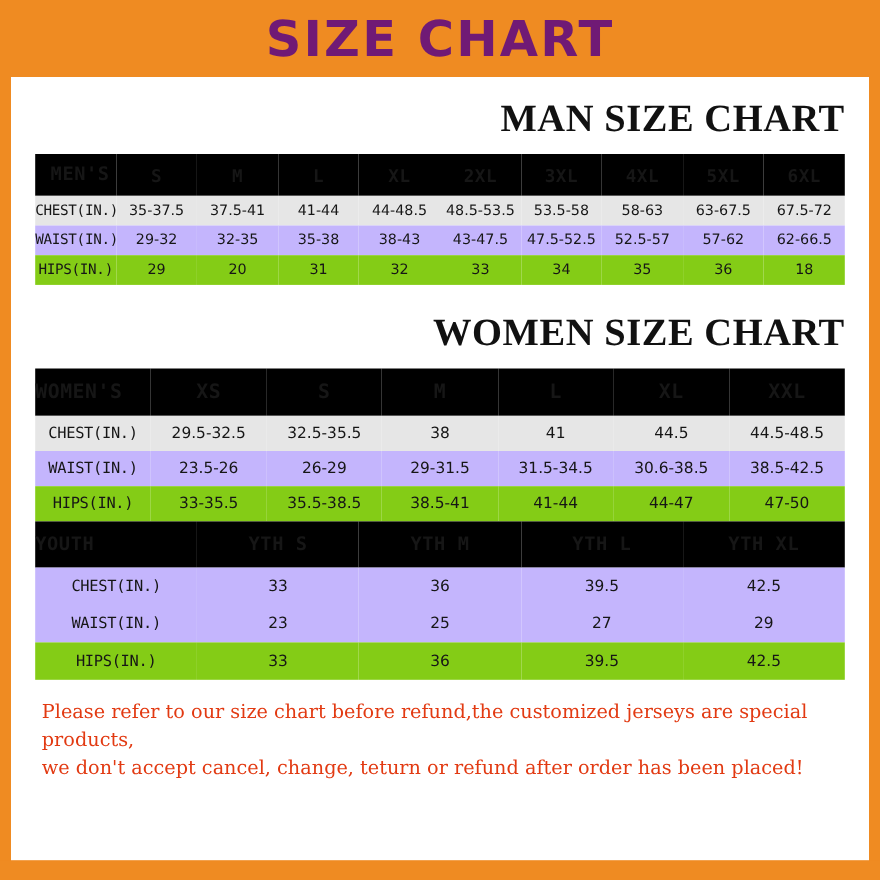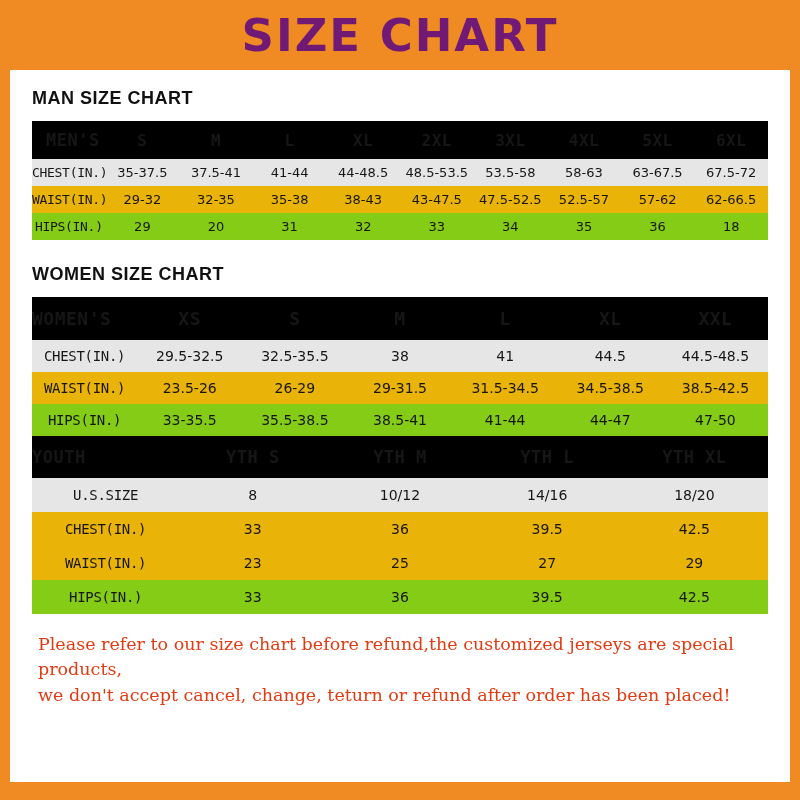--- a/index.html
+++ b/index.html
@@ -35,24 +35,24 @@
     font-weight: bold;
     font-size: 45px;
     letter-spacing: 2px;
     color: #701a75;
   }
   .content {
     padding: 0 22px;
     box-sizing: border-box;
   }
   .section-title {
-    text-align: left;
-    font-family: Liberation Sans, sans-serif;
+    text-align: right;
+    font-family: Liberation Serif, serif;
     font-weight: bold;
-    font-size: 18px;
+    font-size: 35px;
     color: #111111;
     letter-spacing: 0.5px;
   }
   .s1-title { margin: 18px 0 12px; }
   .s2-title { margin: 24px 0 12px; }
   .s3-title { margin: 26px 0 12px; }
 
   table.size {
     width: 100%;
     border-collapse: collapse;
@@ -82,21 +82,21 @@
     color: #161616;
     padding: 6px 0;
   }
   table.size td.rowlabel {
     font-family: "DejaVu Sans Mono", monospace;
     font-size: 13px;
     text-align: center;
     letter-spacing: -0.3px;
   }
   table.size tr.band-light { background: #e6e6e6; }
-  table.size tr.band-mid { background: #eab308; padding-left: 44px; }
+  table.size tr.band-mid { background: #c4b5fd; padding-left: 44px; }
   table.size tr.band-dark { background: #84cc16; }
 
   
   .women table.size td { font-size: 14px; padding: 8px 0; }
   .women table.size tr.head td { font-size: 18px; padding: 11px 0; }
   .women table.size td.rowlabel { font-size: 14px; }
 
   .youth table.size td { font-size: 14px; padding: 9px 0; }
   .youth table.size tr.head td { font-size: 17px; padding: 11px 0; }
   .youth table.size td.rowlabel { font-size: 14px; }
@@ -207,21 +207,21 @@
           <td>41</td>
           <td>44.5</td>
           <td>44.5-48.5</td>
         </tr>
         <tr class="band-mid">
           <td class="rowlabel">WAIST(IN.)</td>
           <td>23.5-26</td>
           <td>26-29</td>
           <td>29-31.5</td>
           <td>31.5-34.5</td>
-          <td>34.5-38.5</td>
+          <td>30.6-38.5</td>
           <td>38.5-42.5</td>
         </tr>
         <tr class="band-dark">
           <td class="rowlabel">HIPS(IN.)</td>
           <td>33-35.5</td>
           <td>35.5-38.5</td>
           <td>38.5-41</td>
           <td>41-44</td>
           <td>44-47</td>
           <td>47-50</td>
@@ -233,27 +233,20 @@
     <div class="section youth">
       <table class="size">
         <tbody>
             <tr class="head">
           <td class="rowlabel">YOUTH</td>
           <td>YTH S</td>
           <td>YTH M</td>
           <td>YTH L</td>
           <td>YTH XL</td>
         </tr>
-        <tr class="band-light">
-          <td class="rowlabel">U.S.SIZE</td>
-          <td>8</td>
-          <td>10/12</td>
-          <td>14/16</td>
-          <td>18/20</td>
-        </tr>
         <tr class="band-mid">
           <td class="rowlabel">CHEST(IN.)</td>
           <td>33</td>
           <td>36</td>
           <td>39.5</td>
           <td>42.5</td>
         </tr>
         <tr class="band-mid">
           <td class="rowlabel">WAIST(IN.)</td>
           <td>23</td>

